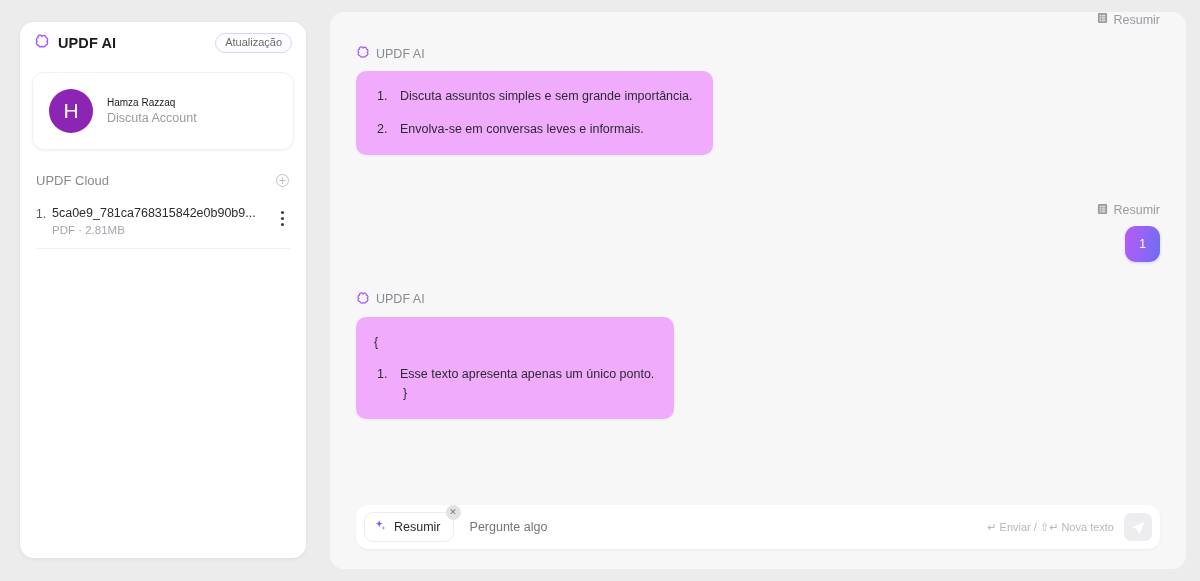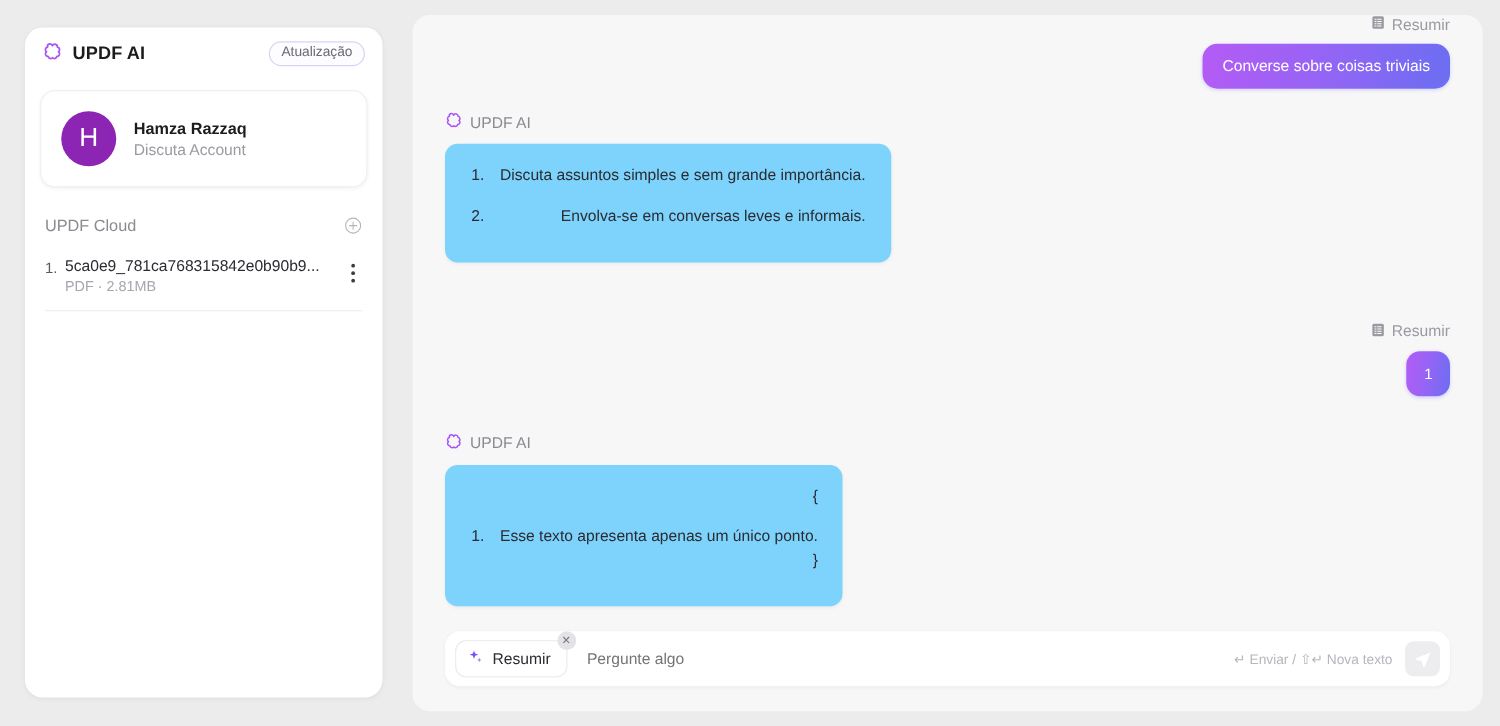--- a/index.html
+++ b/index.html
@@ -67,21 +67,21 @@
   }
   .avatar {
     width: 44px; height: 44px;
     border-radius: 50%;
     background: #8c24b4;
     color: #fff;
     display: flex; align-items: center; justify-content: center;
     font-size: 21px; font-weight: 500;
     flex: none;
   }
-  .acct-name { font-size: 13px; font-weight: bold; color: #1c1c1e; }
+  .acct-name { font-size: 10px; font-weight: normal; color: #1c1c1e; }
   .acct-type { font-size: 12.5px; color: #9a9aa2; margin-top: 3px; }
 
   .cloud-section { margin-top: 20px; padding: 0 16px; flex: none; }
   .cloud-head {
     display: flex; align-items: center;
     height: 20px;
   }
   .cloud-title { font-size: 13px; color: #8a8a92; }
   .plus-icon { margin-left: auto; cursor: pointer; line-height: 0; }
 
@@ -155,26 +155,25 @@
     font-size: 12px;
     border-radius: 11px;
   }
 
   .ai-label {
     display: flex; align-items: center; gap: 6px;
     font-size: 12.5px; color: #8a8a92;
   }
   .ai-bubble {
     margin-top: 9px;
-    background: #7dd3fc;
+    background: #f0abfc;
     border-radius: 10px;
-    padding: 16px 20px 27px 18px;
+    padding: 16px 20px 16px 18px;
     box-shadow: 0 1px 3px rgba(0,0,0,0.05);
     max-width: 520px;
-    text-align: right;
   }
   .ai-bubble ol { list-style: none; counter-reset: li; }
   .ai-bubble li {
     counter-increment: li;
     font-size: 12.5px;
     color: #2b2b31;
     line-height: 1.5;
     position: relative;
     padding-left: 26px;
   }
@@ -313,21 +312,20 @@
       <div class="row-right">
         <div class="tag-line">
           <span>
             <svg width="11" height="12" viewBox="0 0 12 13" fill="none">
               <rect x="1" y="1" width="10" height="11" rx="1.4" fill="#9a9aa2"></rect>
               <path d="M3.2 3.6h1M3.2 5.6h1M3.2 7.6h1M3.2 9.6h1M5.6 3.6h3M5.6 5.6h3M5.6 7.6h3M5.6 9.6h3" stroke="#fff" stroke-width="0.9" stroke-linecap="round"></path>
             </svg>
           </span>
           <span>Resumir</span>
         </div>
-        <div class="user-bubble">Converse sobre coisas triviais</div>
       </div>
 
       <div class="gap-a"></div>
 
       <div class="row-left">
         <div class="ai-label">
           <span>
             <svg width="14" height="14" viewBox="0 0 24 24" fill="none">
               <path d="M8.2 3.2A3.1 3.1 0 0 1 12 5.4a3.1 3.1 0 0 1 5.9 1.6 3.1 3.1 0 0 1 1.3 5.6 3.1 3.1 0 0 1-1.9 5.6 3.1 3.1 0 0 1-5.3 1.6 3.1 3.1 0 0 1-5.3-1.6 3.1 3.1 0 0 1-1.9-5.6A3.1 3.1 0 0 1 6.1 7a3.1 3.1 0 0 1 2.1-3.8Z" stroke="url(#cg2)" stroke-width="2.1" stroke-linejoin="round"></path>
               <defs>

